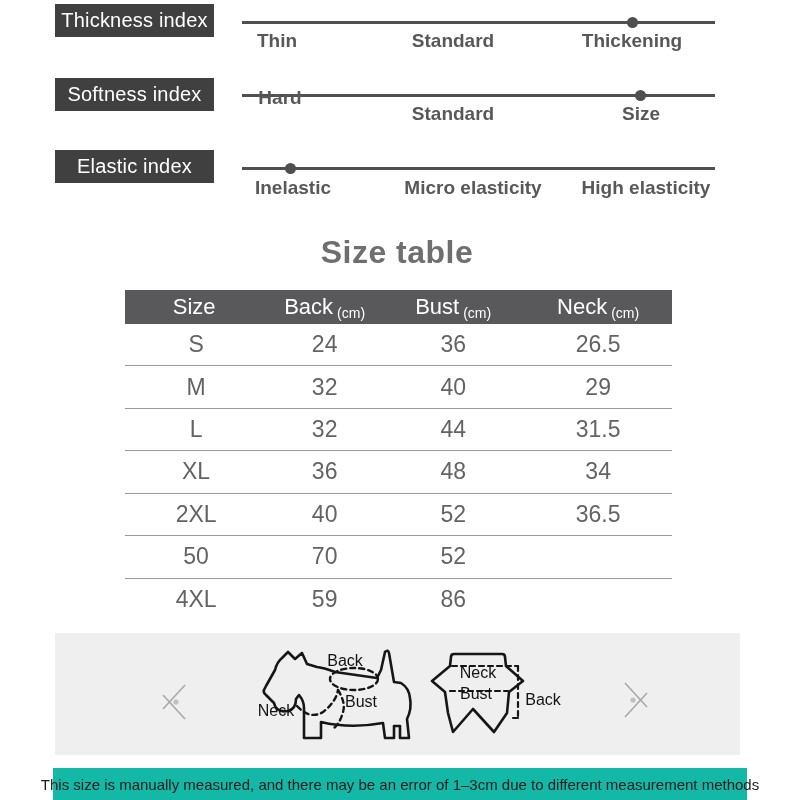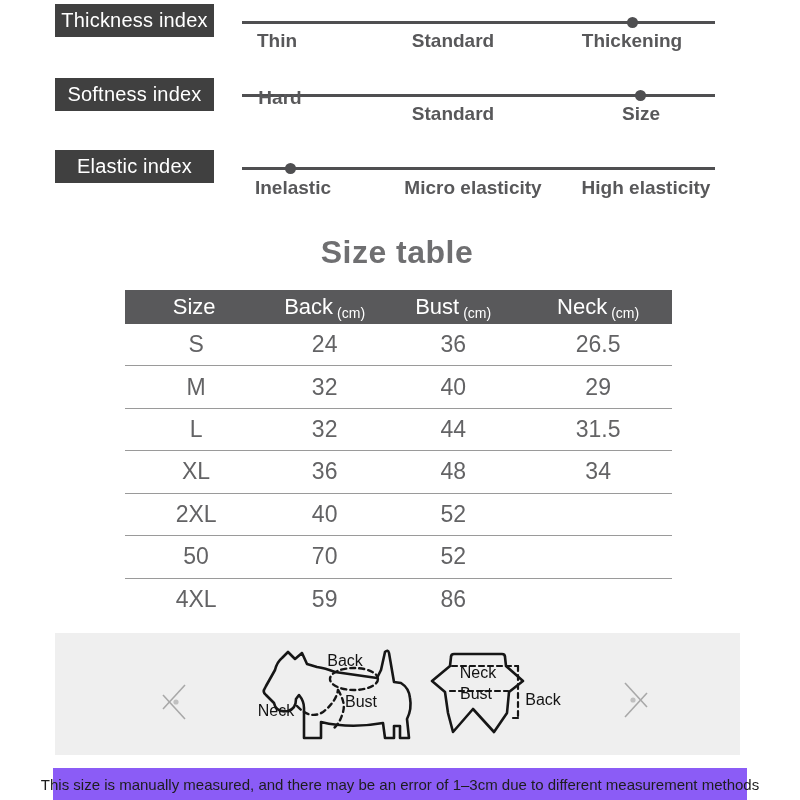--- a/index.html
+++ b/index.html
@@ -37,21 +37,21 @@
   .trow:last-child{border-bottom:none;}
   .tcell{display:flex;align-items:center;justify-content:center;font-size:23px;color:#636365;}
   
   .panel{position:absolute;left:55px;top:633px;width:685px;height:122px;background:#efefef;}
   .panel svg{position:absolute;left:0;top:0;}
   .diag-label{
     position:absolute;transform:translate(-50%,-50%);font-size:16px;color:#141414;white-space:nowrap;
   }
   
   .note-bar{
-    position:absolute;left:53px;top:768px;width:694px;height:32px;background:#8b5cf6;
+    position:absolute;left:53px;top:768px;width:694px;height:32px;background:#14b8a6;
     display:flex;align-items:center;justify-content:center;
     font-size:15px;color:#1d1d1d;white-space:nowrap;
   }
 </style>
 </head>
 <body>
 
 <div class="stage">
 
   <div class="idx-badge" style="top:4px">Thickness index</div>
@@ -118,20 +118,21 @@
     <div class="trow">
       <div class="tcell">XL</div>
       <div class="tcell">36</div>
       <div class="tcell">48</div>
       <div class="tcell">34</div>
     </div>
     <div class="trow">
       <div class="tcell">2XL</div>
       <div class="tcell">40</div>
       <div class="tcell">52</div>
+      <div class="tcell">36.5</div>
     </div>
     <div class="trow">
       <div class="tcell">50</div>
       <div class="tcell">70</div>
       <div class="tcell">52</div>
     </div>
     <div class="trow">
       <div class="tcell">4XL</div>
       <div class="tcell">59</div>
       <div class="tcell">86</div>

